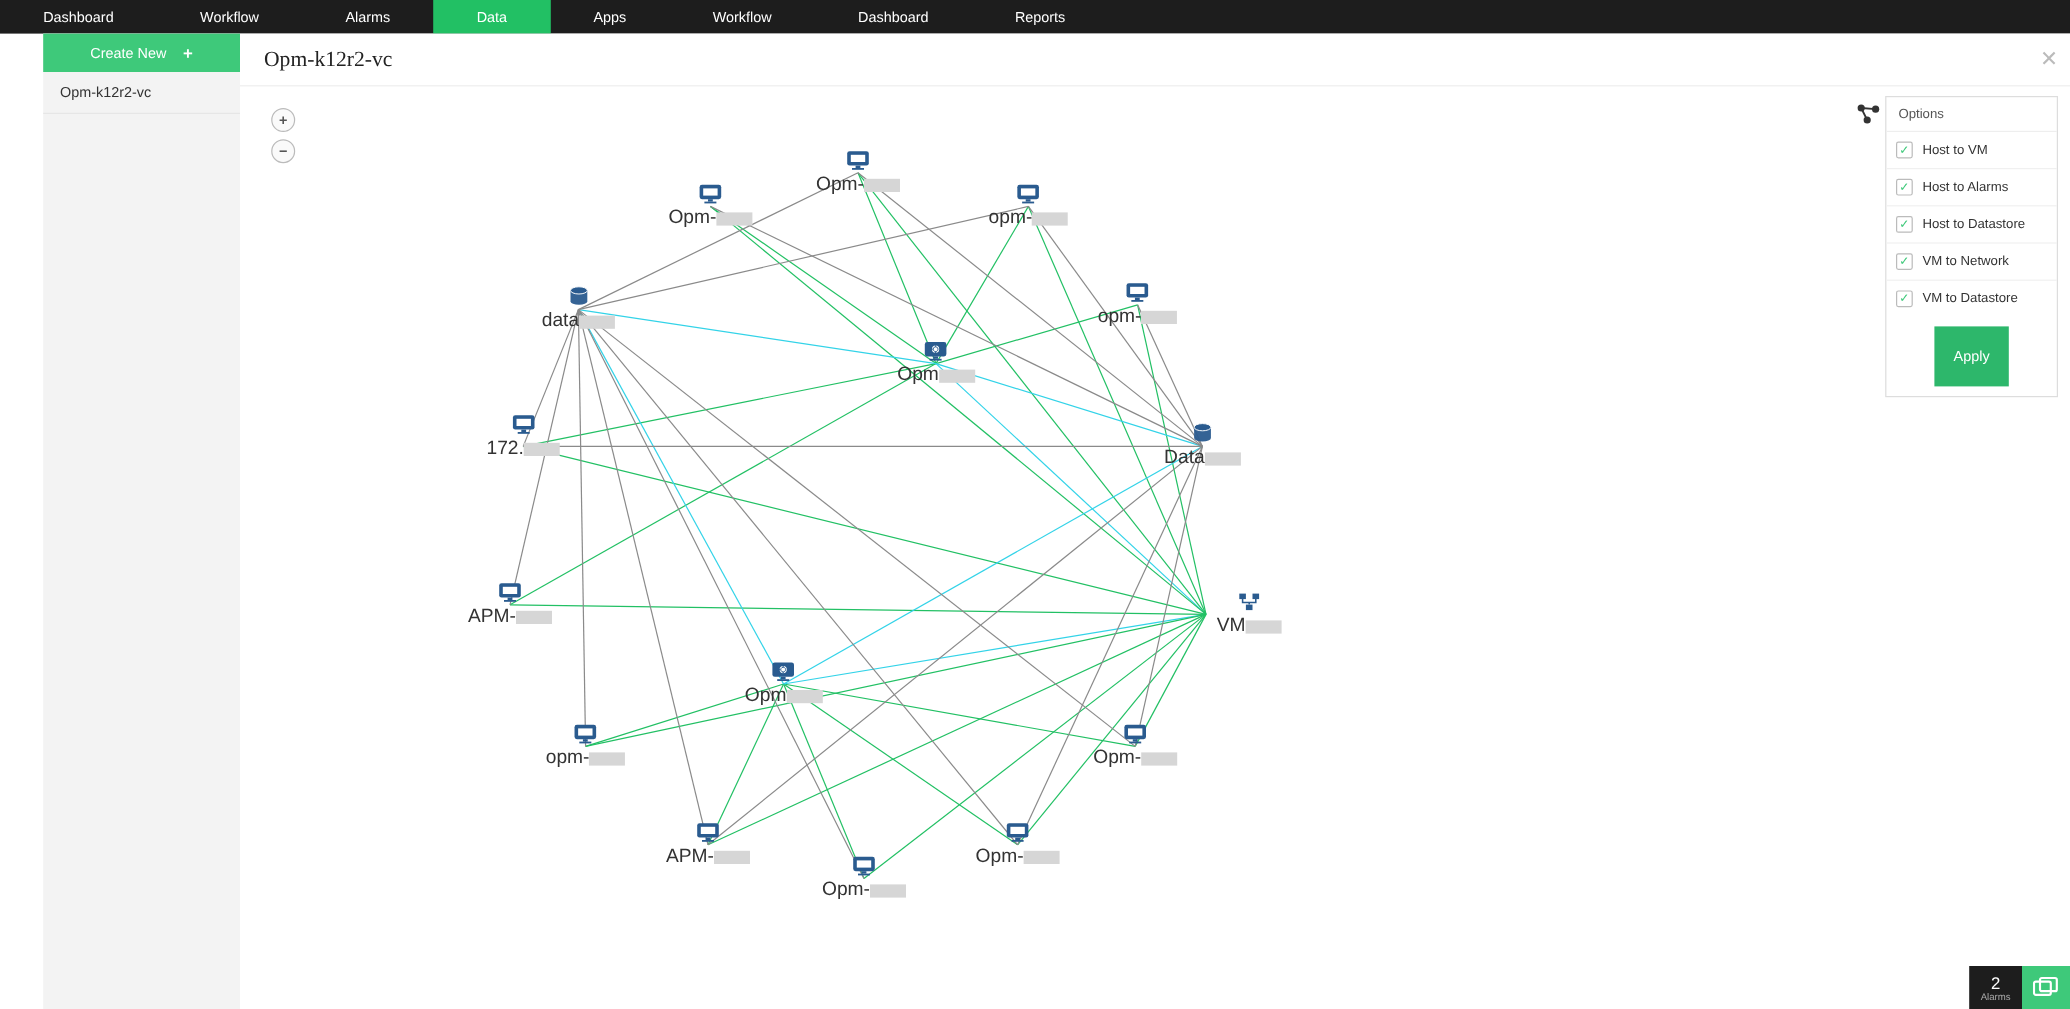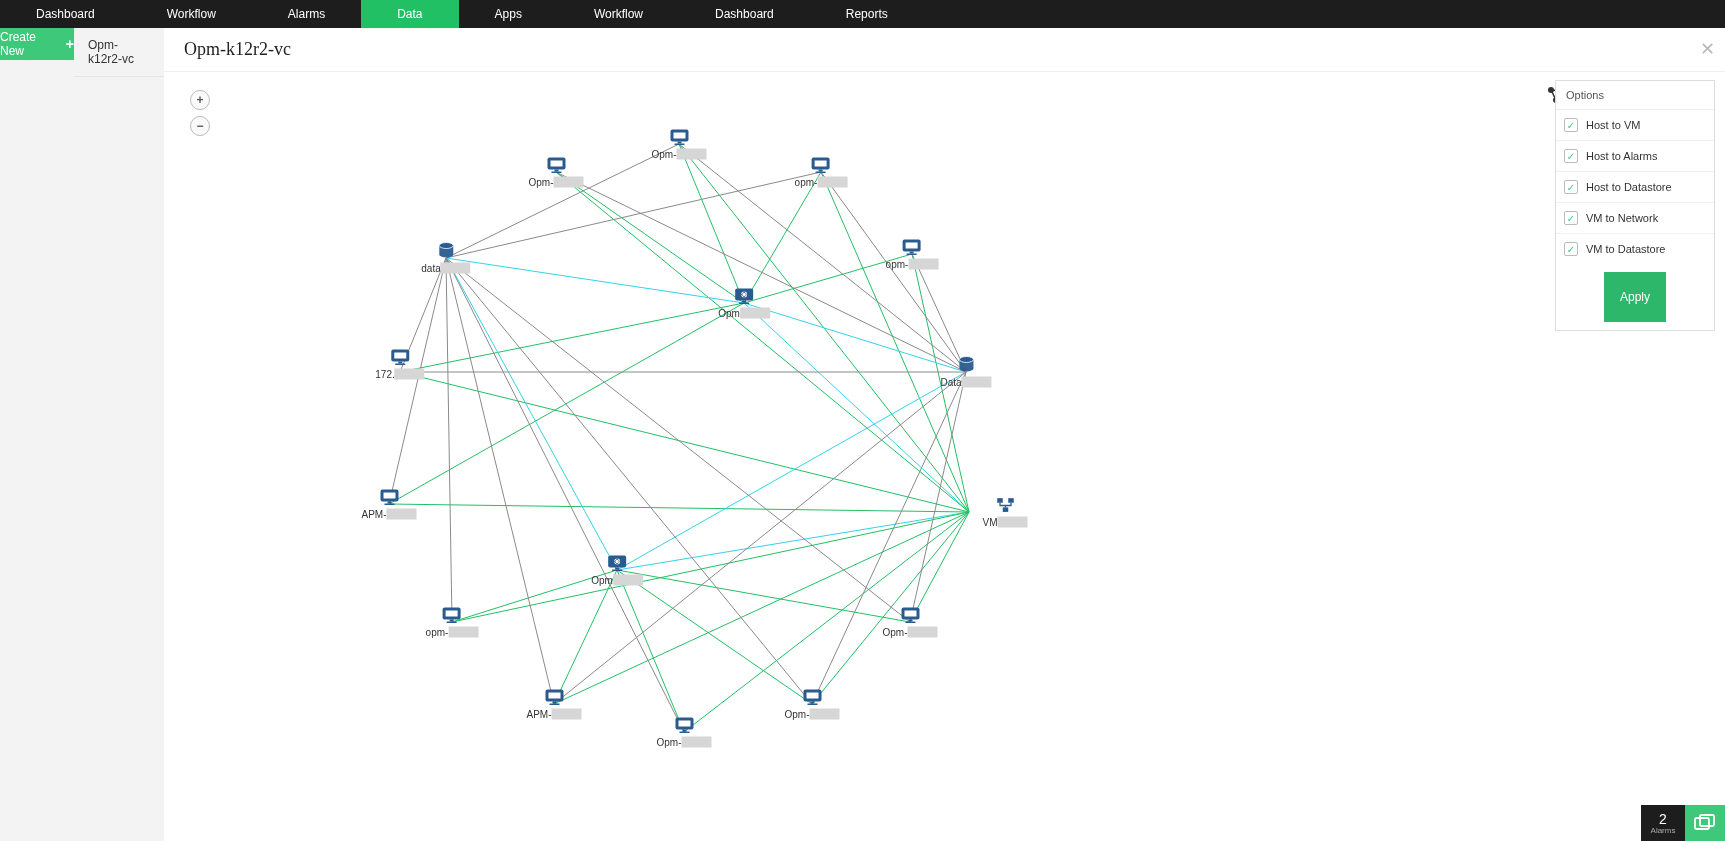--- a/index.html
+++ b/index.html
@@ -12,21 +12,21 @@
   height: 28px; background: #1d1d1d; display: flex; align-items: stretch;
 }
 .topnav-item {
   color: #fff; font-size: 12px; padding: 0 36px; display: flex; align-items: center;
   cursor: pointer; white-space: nowrap;
 }
 .topnav-item.active { background: #22c064; }
 
 .page { display: flex; height: calc(100% - 28px); position: relative; }
 
-.sidebar { width: 164px; background: #f3f3f3; display: flex; flex-direction: row; }
+.sidebar { width: 164px; background: #f3f3f3; display: flex; flex-direction: column; margin-left: 36px; }
 .create-btn {
   height: 32px; background: #3ec97a; color: #fff; display: flex; align-items: center; justify-content: center;
   gap: 14px; font-size: 12px; cursor: pointer;
 }
 .create-btn .plus { font-size: 14px; font-weight: bold; }
 .sidebar-item {
   padding: 10px 14px; font-size: 12px; color: #333; cursor: pointer; border-bottom: 1px solid #e6e6e6;
 }
 
 .main { flex: 1; position: relative; background: #fff; }
@@ -42,42 +42,42 @@
 .zoom-controls { position: absolute; top: 18px; left: 26px; z-index: 20; }
 .zoom-btn {
   width: 20px; height: 20px; border-radius: 50%; border: 1px solid #bbb; background: #fafafa;
   display: flex; align-items: center; justify-content: center; font-size: 12px; font-weight: bold;
   color: #555; margin-bottom: 6px; cursor: pointer;
 }
 
 .layout-toggle { position: absolute; top: 14px; right: 158px; cursor: pointer; z-index: 20; }
 
 .options-panel {
-  position: absolute; top: 8px; right: 10px; width: 160px; border: 1px solid #ddd;
+  position: absolute; top: 8px; right: 10px; width: 144px; border: 1px solid #ddd;
   background: #fff; z-index: 20; font-size: 11px;
 }
 .options-header { padding: 8px 10px; font-size: 11px; color: #555; border-bottom: 1px solid #eee; }
 .option-row {
   display: flex; align-items: center; gap: 8px; padding: 8px 8px; border-bottom: 1px solid #f0f0f0;
 }
 .option-row:last-of-type { border-bottom: none; }
 .chk {
   width: 14px; height: 14px; border: 1px solid #bbb; border-radius: 2px; display: inline-flex;
   align-items: center; justify-content: center; color: #3ec97a; font-size: 10px; cursor: pointer;
   background: #fff;
 }
 .apply-row { padding: 8px; text-align: center; }
 .apply-btn {
   display: inline-block; background: #2db76b; color: #fff; font-size: 12px; padding: 18px 16px;
   border: none; cursor: pointer;
 }
 
 .node {
   position: absolute; transform: translate(-50%, -50%); text-align: right;
-  font-size: 10px; color: #333; z-index: 10; cursor: pointer;
+  font-size: 16px; color: #333; z-index: 10; cursor: pointer;
 }
 .node .iconbox {
   width: 22px; height: 18px; margin: 0 auto 2px auto; display: flex; align-items: center; justify-content: center;
 }
 .node .labelwrap { display: flex; align-items: center; justify-content: center; }
 .node .lbltext { white-space: nowrap; }
 .node .mask {
   width: 30px; height: 11px; background: #d6d6d6; display: inline-block;
 }
 

